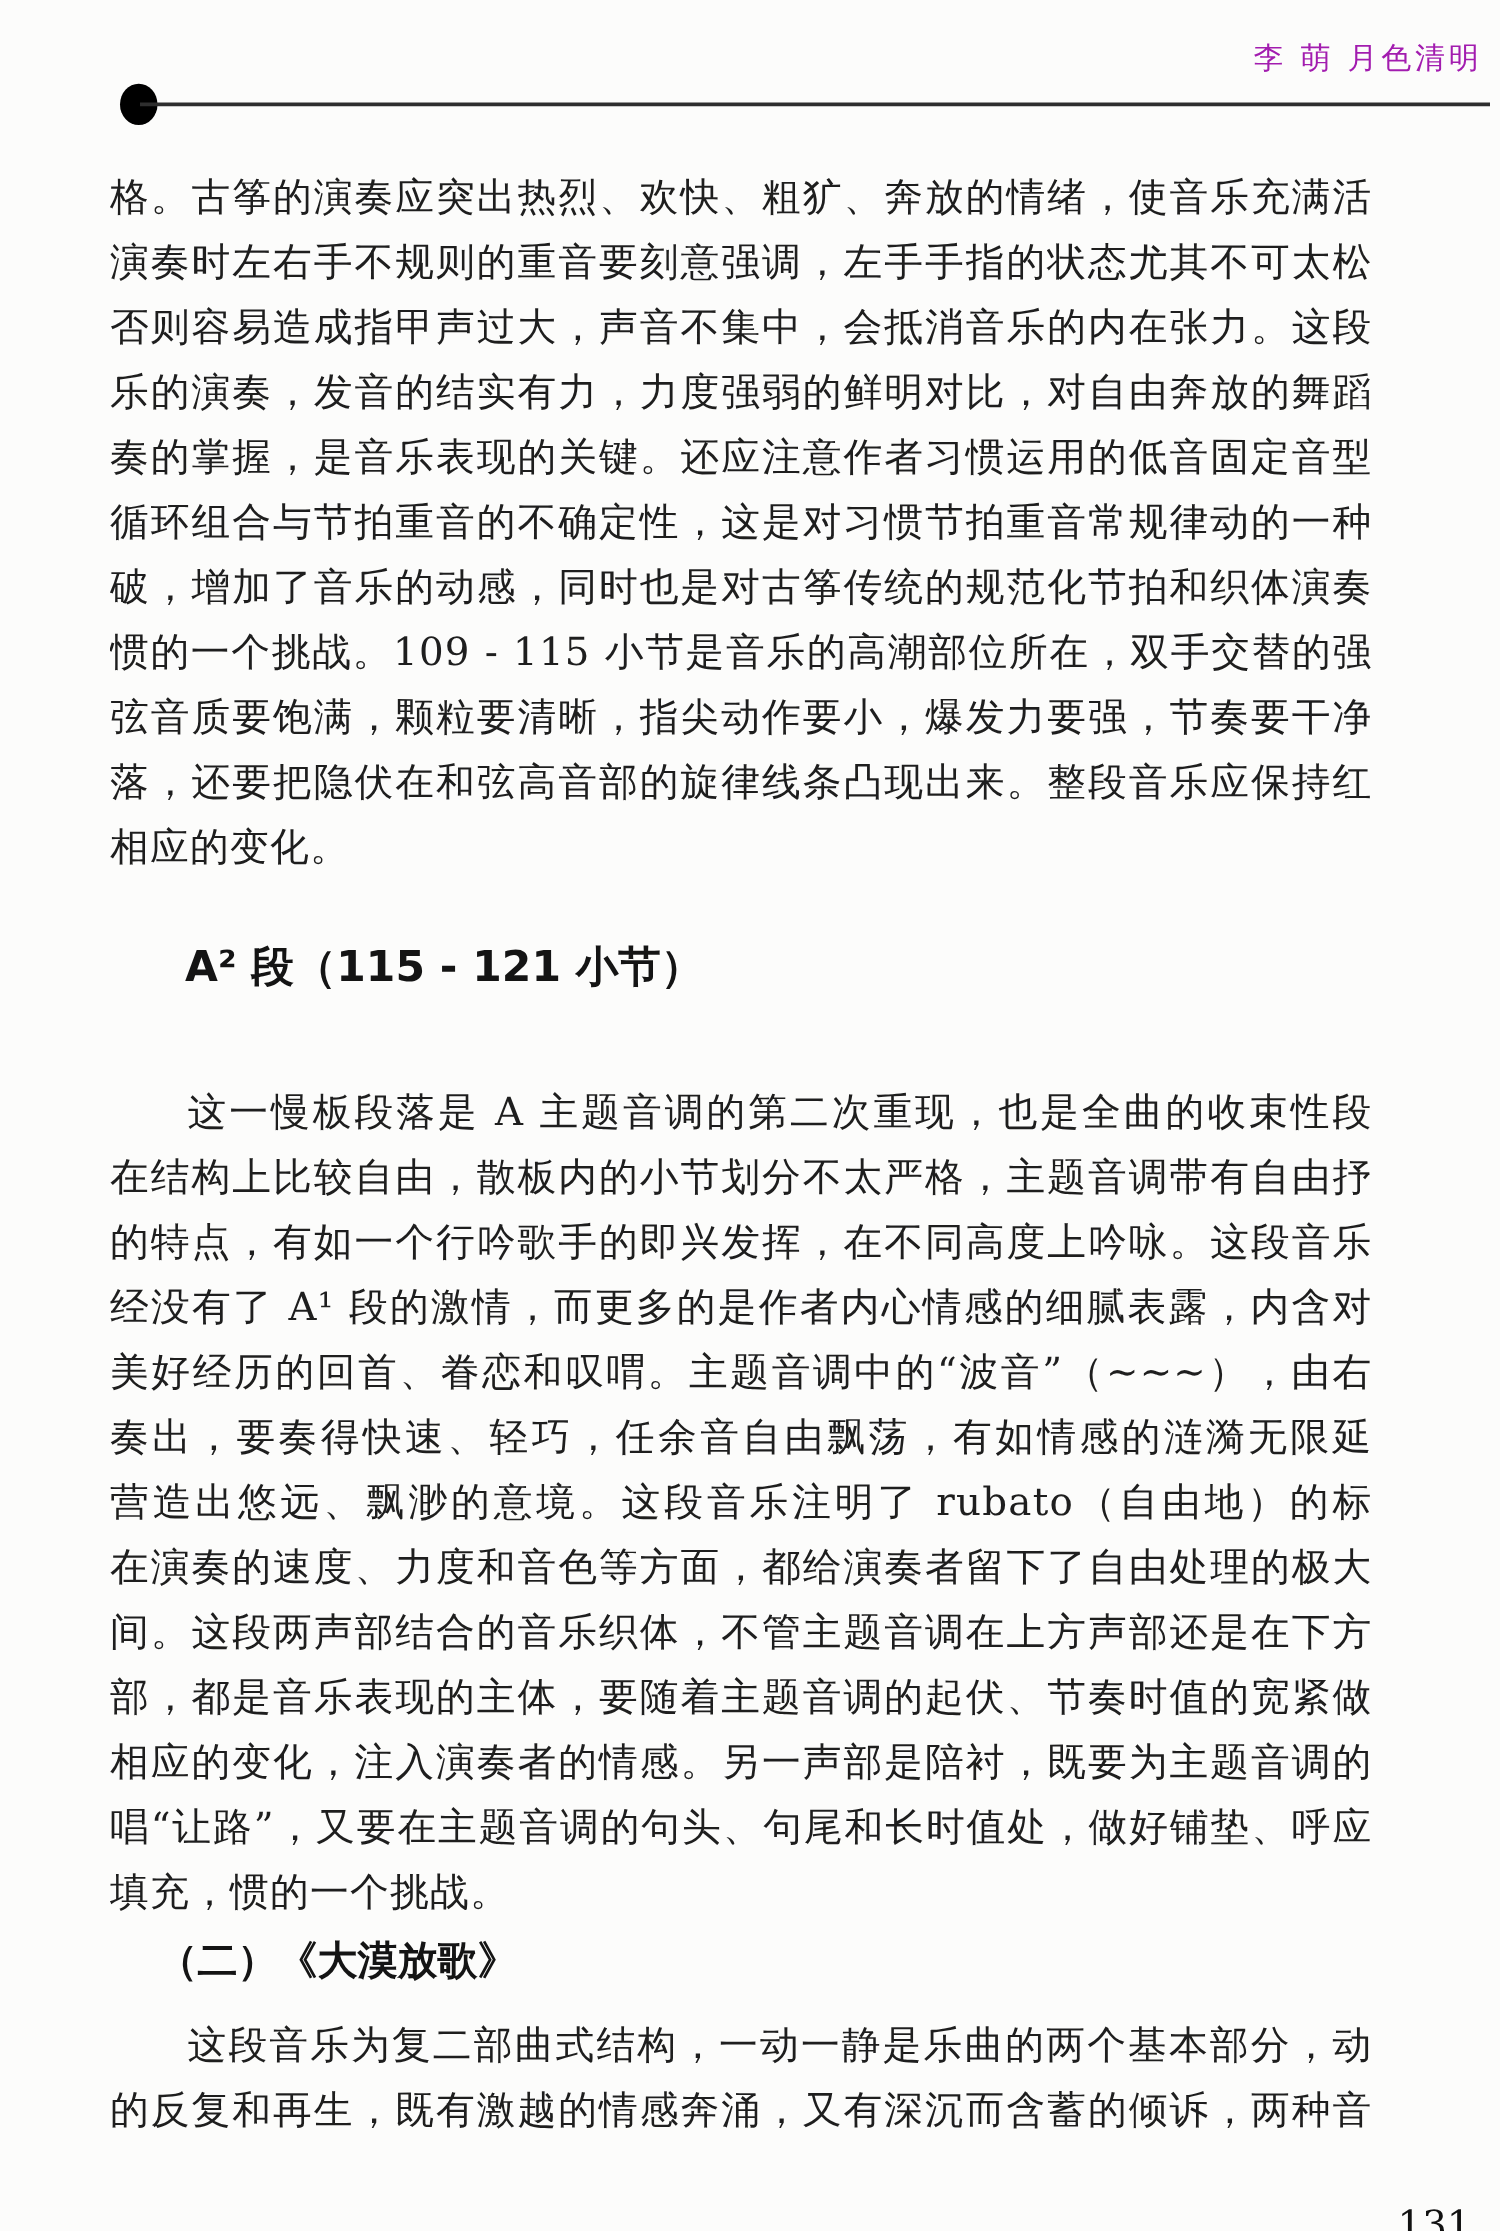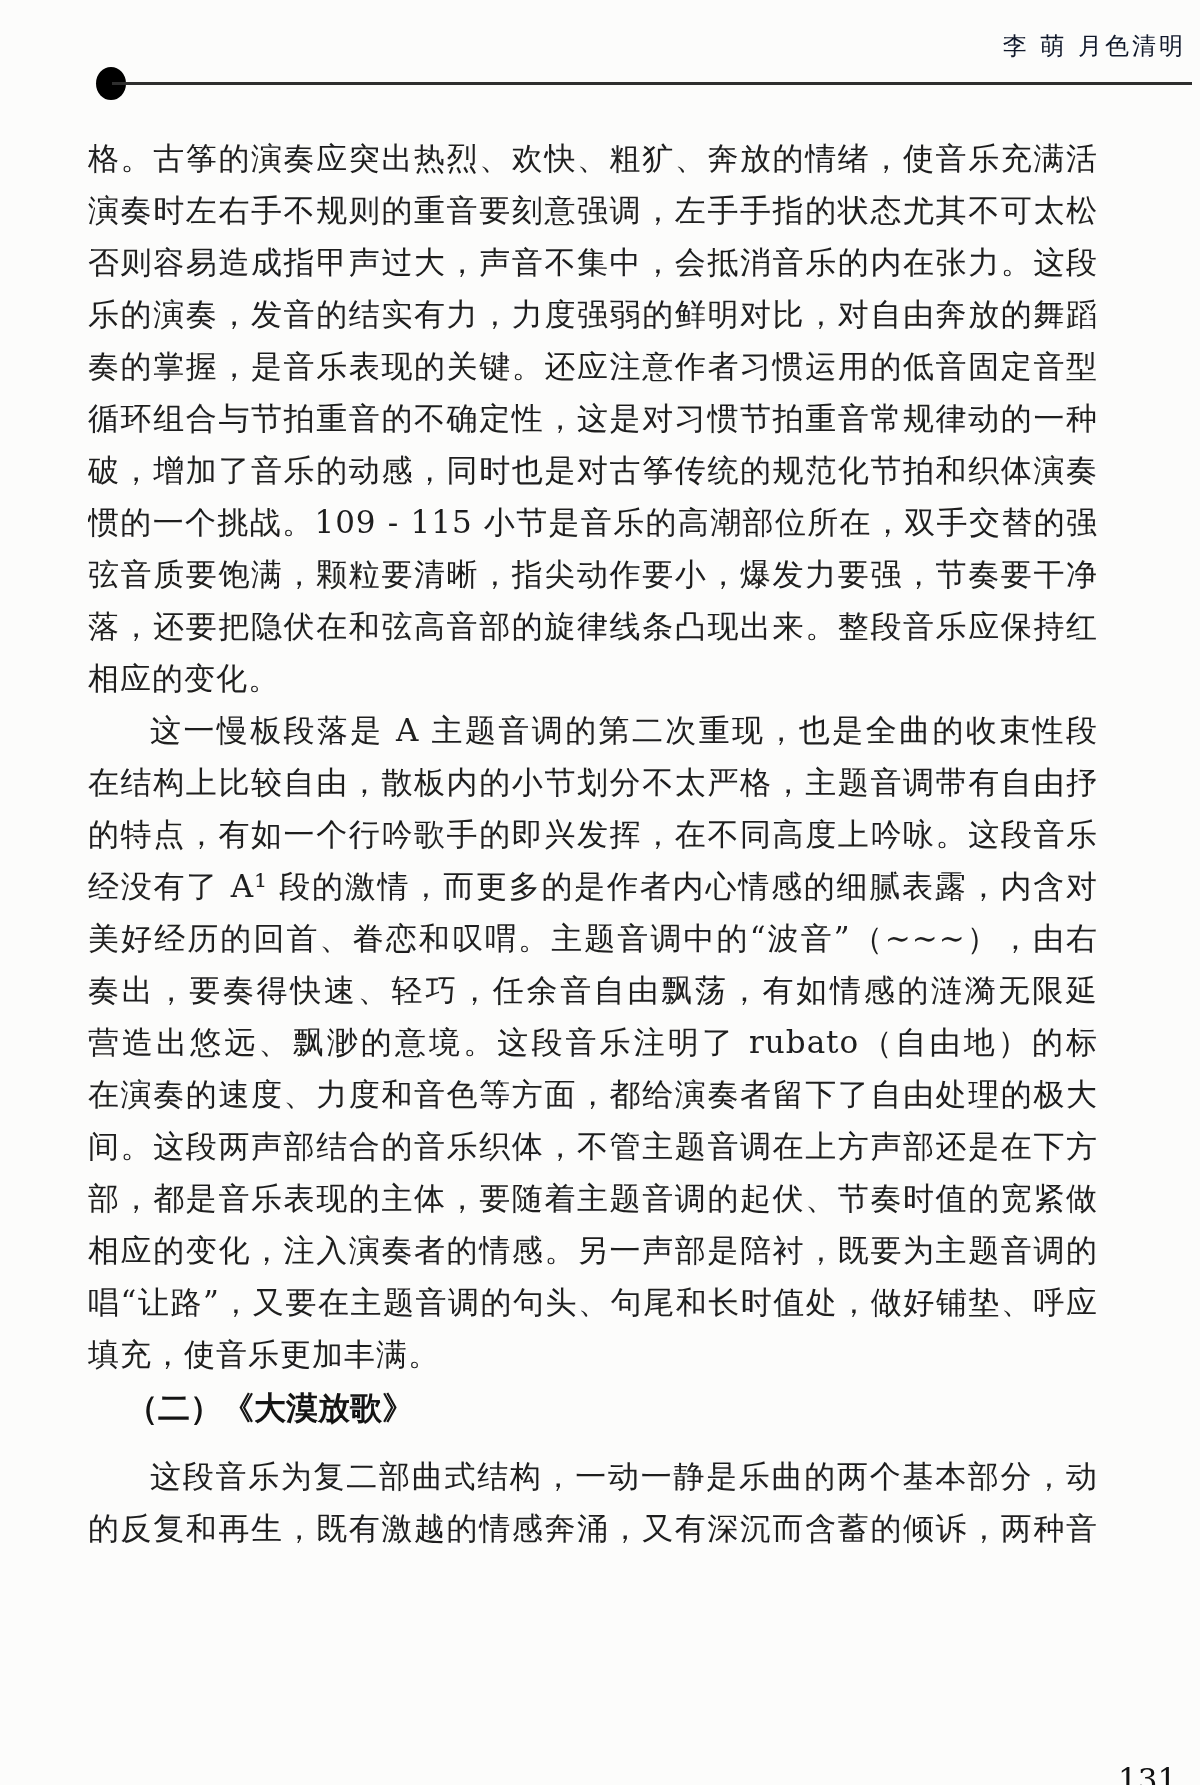--- a/index.html
+++ b/index.html
@@ -7,21 +7,21 @@
     position:relative;
     width:1200px;height:1785px;
     background:#fcfcfb;
     overflow:hidden;
     font-family:"DejaVu Serif","Liberation Serif",serif;
     color:#1e1e1e;
   }
   
   .running-head{
     position:absolute;top:30px;right:14px;
-    font-size:24px;letter-spacing:3px;color:#0f172a;
+    font-size:24px;letter-spacing:3px;color:#a21caf;
     font-family:"DejaVu Sans","Liberation Sans",sans-serif;
   }
   .head-rule{
     position:absolute;top:82px;left:112px;right:8px;
     height:3px;background:#2e2e2e;
   }
   .head-dot{
     position:absolute;top:67px;left:96px;
     width:30px;height:33px;border-radius:50%;
     background:#000;
@@ -83,33 +83,34 @@
       <div class="line">演奏时左右手不规则的重音要刻意强调，左手手指的状态尤其不可太松软，</div>
       <div class="line">否则容易造成指甲声过大，声音不集中，会抵消音乐的内在张力。这段音</div>
       <div class="line">乐的演奏，发音的结实有力，力度强弱的鲜明对比，对自由奔放的舞蹈节</div>
       <div class="line">奏的掌握，是音乐表现的关键。还应注意作者习惯运用的低音固定音型的</div>
       <div class="line">循环组合与节拍重音的不确定性，这是对习惯节拍重音常规律动的一种突</div>
       <div class="line">破，增加了音乐的动感，同时也是对古筝传统的规范化节拍和织体演奏习</div>
       <div class="line">惯的一个挑战。109 - 115 小节是音乐的高潮部位所在，双手交替的强力和</div>
       <div class="line">弦音质要饱满，颗粒要清晰，指尖动作要小，爆发力要强，节奏要干净利</div>
       <div class="line">落，还要把隐伏在和弦高音部的旋律线条凸现出来。整段音乐应保持红火、</div>
       <div class="line last">相应的变化。</div>
+      <div class="heading">A² 段（115 - 121 小节）</div>
       <div class="line indent">这一慢板段落是 A 主题音调的第二次重现，也是全曲的收束性段落。</div>
       <div class="line">在结构上比较自由，散板内的小节划分不太严格，主题音调带有自由抒发</div>
       <div class="line">的特点，有如一个行吟歌手的即兴发挥，在不同高度上吟咏。这段音乐已</div>
       <div class="line">经没有了 A¹ 段的激情，而更多的是作者内心情感的细腻表露，内含对人生</div>
       <div class="line">美好经历的回首、眷恋和叹喟。主题音调中的“波音”（∼∼∼），由右手钩托</div>
       <div class="line">奏出，要奏得快速、轻巧，任余音自由飘荡，有如情感的涟漪无限延伸，</div>
       <div class="line">营造出悠远、飘渺的意境。这段音乐注明了 rubato（自由地）的标记，无论</div>
       <div class="line">在演奏的速度、力度和音色等方面，都给演奏者留下了自由处理的极大空</div>
       <div class="line">间。这段两声部结合的音乐织体，不管主题音调在上方声部还是在下方声</div>
       <div class="line">部，都是音乐表现的主体，要随着主题音调的起伏、节奏时值的宽紧做出</div>
       <div class="line">相应的变化，注入演奏者的情感。另一声部是陪衬，既要为主题音调的咏</div>
       <div class="line">唱“让路”，又要在主题音调的句头、句尾和长时值处，做好铺垫、呼应或</div>
-      <div class="line last">填充，使音乐更加丰满。</div>
+      <div class="line last">填充，惯的一个挑战。</div>
       <div class="subheading">（二）《大漠放歌》</div>
       <div class="line indent">这段音乐为复二部曲式结构，一动一静是乐曲的两个基本部分，动静</div>
       <div class="line">的反复和再生，既有激越的情感奔涌，又有深沉而含蓄的倾诉，两种音乐</div>
     </div>
 
   <div class="page-number">131</div>
 
 </div>
 
 </body></html>

